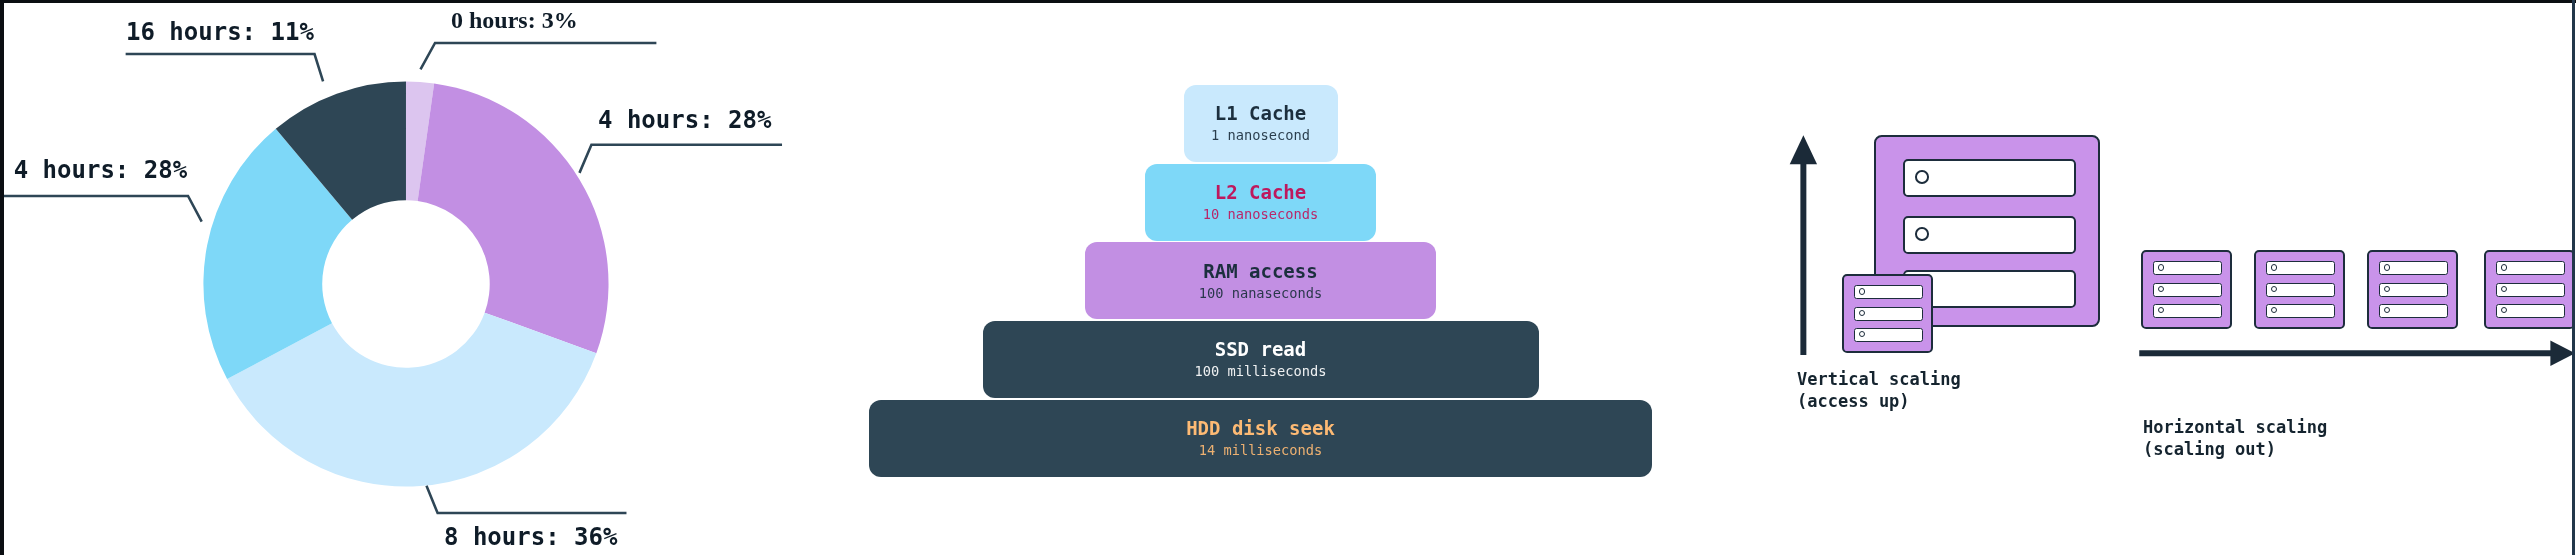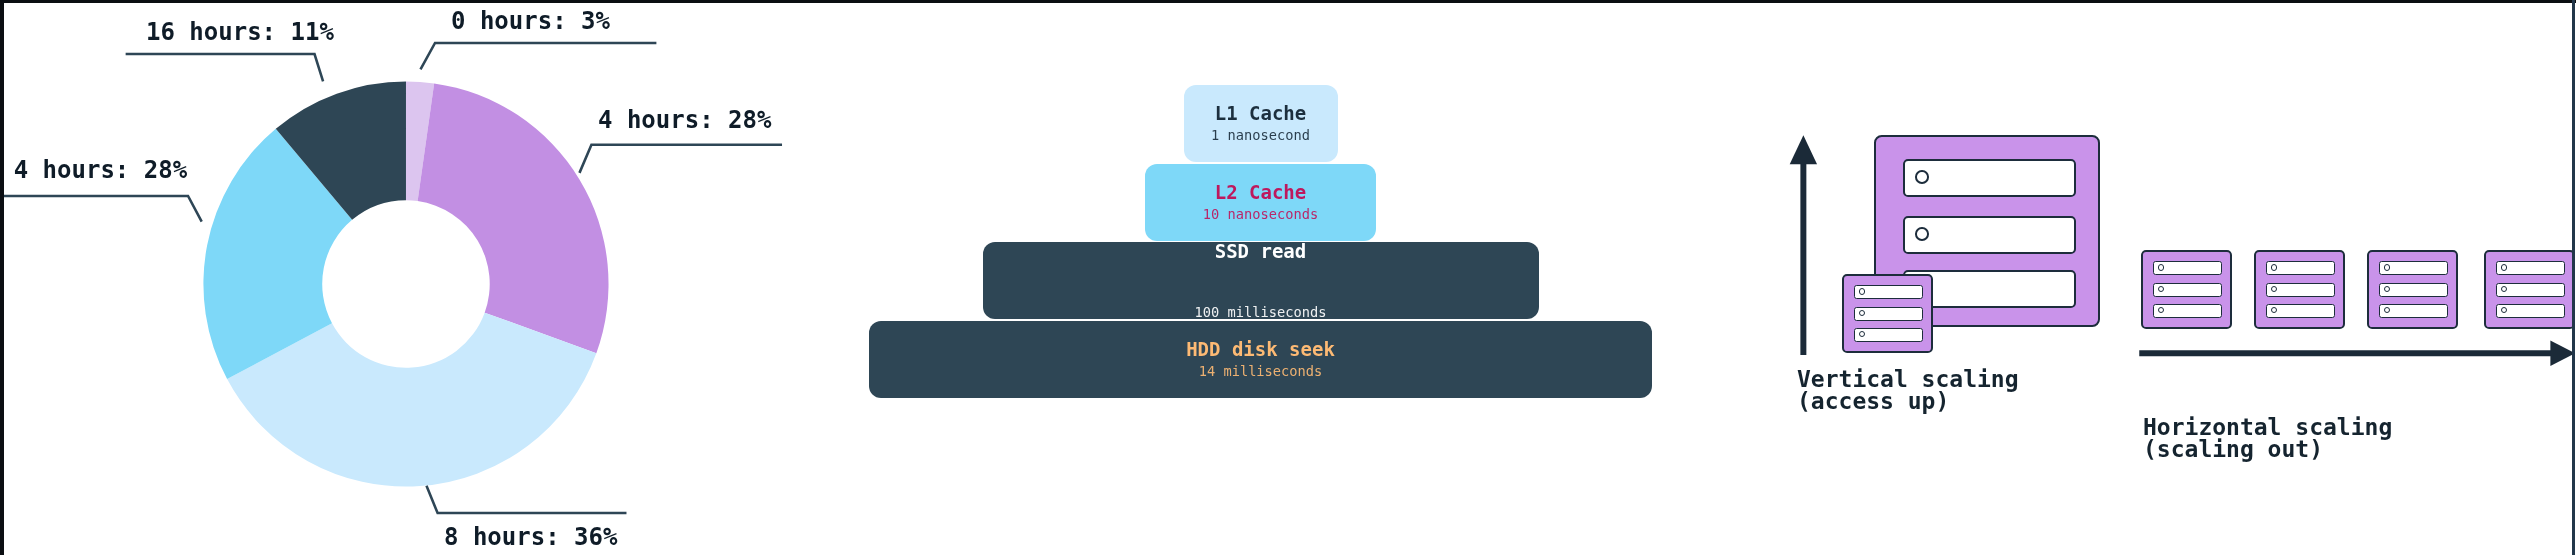--- a/index.html
+++ b/index.html
@@ -47,21 +47,21 @@
   }
   .mini-slot{
     position:absolute;background:#ffffff;border:1.7px solid #1d2d3c;
     border-radius:2.6px;box-sizing:border-box;
   }
   .mini-dot{
     position:absolute;background:#ffffff;border:1.7px solid #1d2d3c;
     border-radius:50%;box-sizing:border-box;
   }
   .scale-label{
-    position:absolute;z-index:5;font-size:23px;font-weight:bold;color:#15242f;
+    position:absolute;z-index:5;font-size:17px;font-weight:bold;color:#15242f;
     line-height:22px;white-space:nowrap;
   }
 </style>
 </head>
 <body>
 
 <div id="canvas">
 
   <svg id="diagram-svg" width="2576" height="556" viewBox="0 0 3014 650">
     <g id="donut-group">
@@ -81,36 +81,40 @@
     <g>
       <line x1="2110" y1="415" x2="2110" y2="188" stroke="#1b2a38" stroke-width="7"></line>
       <polygon points="2110,158 2094,192 2126,192" fill="#1b2a38"></polygon>
     </g>
     <g>
       <line x1="2503" y1="413" x2="2988" y2="413" stroke="#1b2a38" stroke-width="7"></line>
       <polygon points="3013,413 2984,398 2984,428" fill="#1b2a38"></polygon>
     </g>
   </svg>
 
-  <div class="donut-label" style="left:126px;top:18px;margin-left:20px;">16 hours: 11%</div>
-  <div class="donut-label" style="left:451px;top:6.8px;">0 hours: 3%</div>
+  <div class="donut-label" style="left:126px;top:18px;">16 hours: 11%</div>
+  <div class="donut-label" style="left:451px;top:6.8px;font-family:Liberation Serif, serif;">0 hours: 3%</div>
   <div class="donut-label" style="left:598px;top:106px;">4 hours: 28%</div>
   <div class="donut-label" style="left:13.7px;top:156px;">4 hours: 28%</div>
   <div class="donut-label" style="left:444px;top:523px;">8 hours: 36%</div>
 
   <div id="pyramid">
       <div class="pyr-row" style="width: 154px; background: rgb(201, 233, 253); color: rgb(28, 47, 62);">
         <div class="pyr-title">L1 Cache</div>
         <div class="pyr-sub">1 nanosecond</div>
       </div>
       <div class="pyr-row" style="width: 231px; background: rgb(126, 216, 248); color: #be185d;">
         <div class="pyr-title">L2 Cache</div>
         <div class="pyr-sub">10 nanoseconds</div>
       </div>
-      <div class="pyr-row" style="width: 556px; background: rgb(46, 70, 85); color: rgb(255, 255, 255); justify-content: space-between;">
+      <div class="pyr-row" style="width: 351px; background: rgb(194, 143, 227); color: rgb(28, 47, 62);">
+        <div class="pyr-title">RAM access</div>
+        <div class="pyr-sub">100 nanaseconds</div>
+      </div>
+      <div class="pyr-row" style="width: 556px; background: rgb(46, 70, 85); color: rgb(255, 255, 255);">
         <div class="pyr-title">SSD read</div>
         <div class="pyr-sub">100 milliseconds</div>
       </div>
       <div class="pyr-row" style="width: 783px; background: rgb(46, 70, 85); color: #fdba74;">
         <div class="pyr-title">HDD disk seek</div>
         <div class="pyr-sub">14 milliseconds</div>
       </div>
     </div>
 
   <div class="server" style="left:1874px;top:135px;width:226px;height:192px;z-index:2;">

